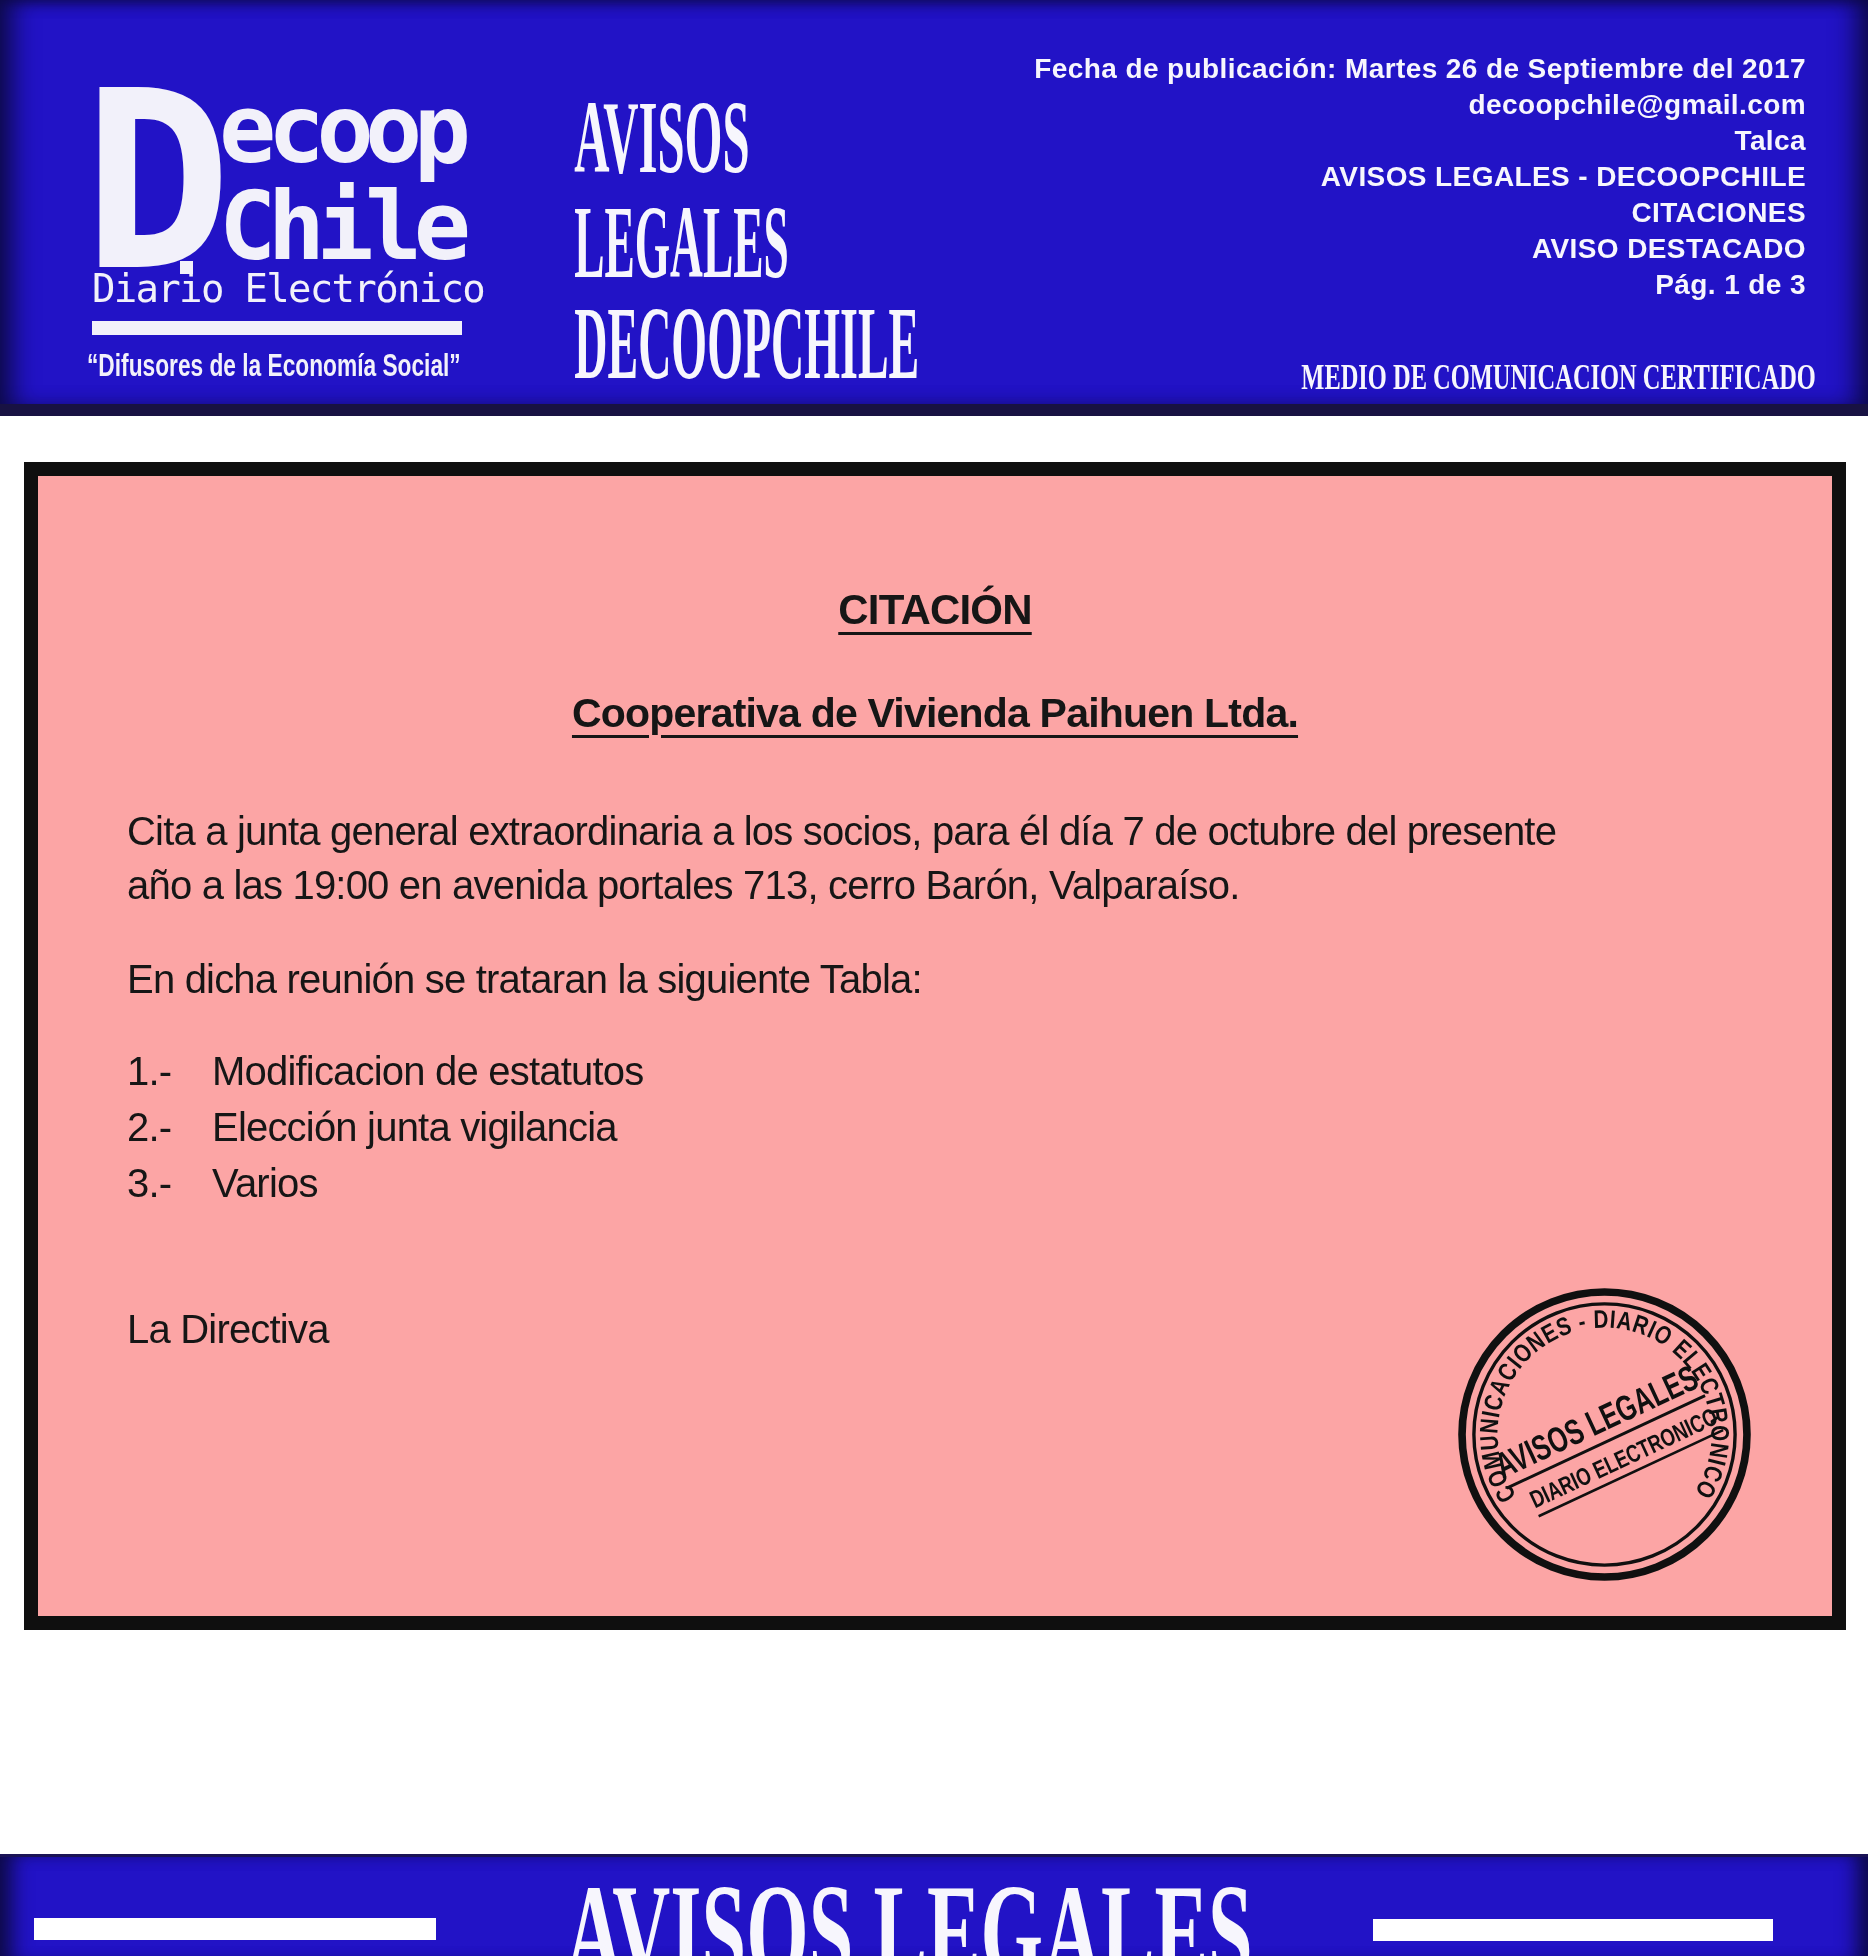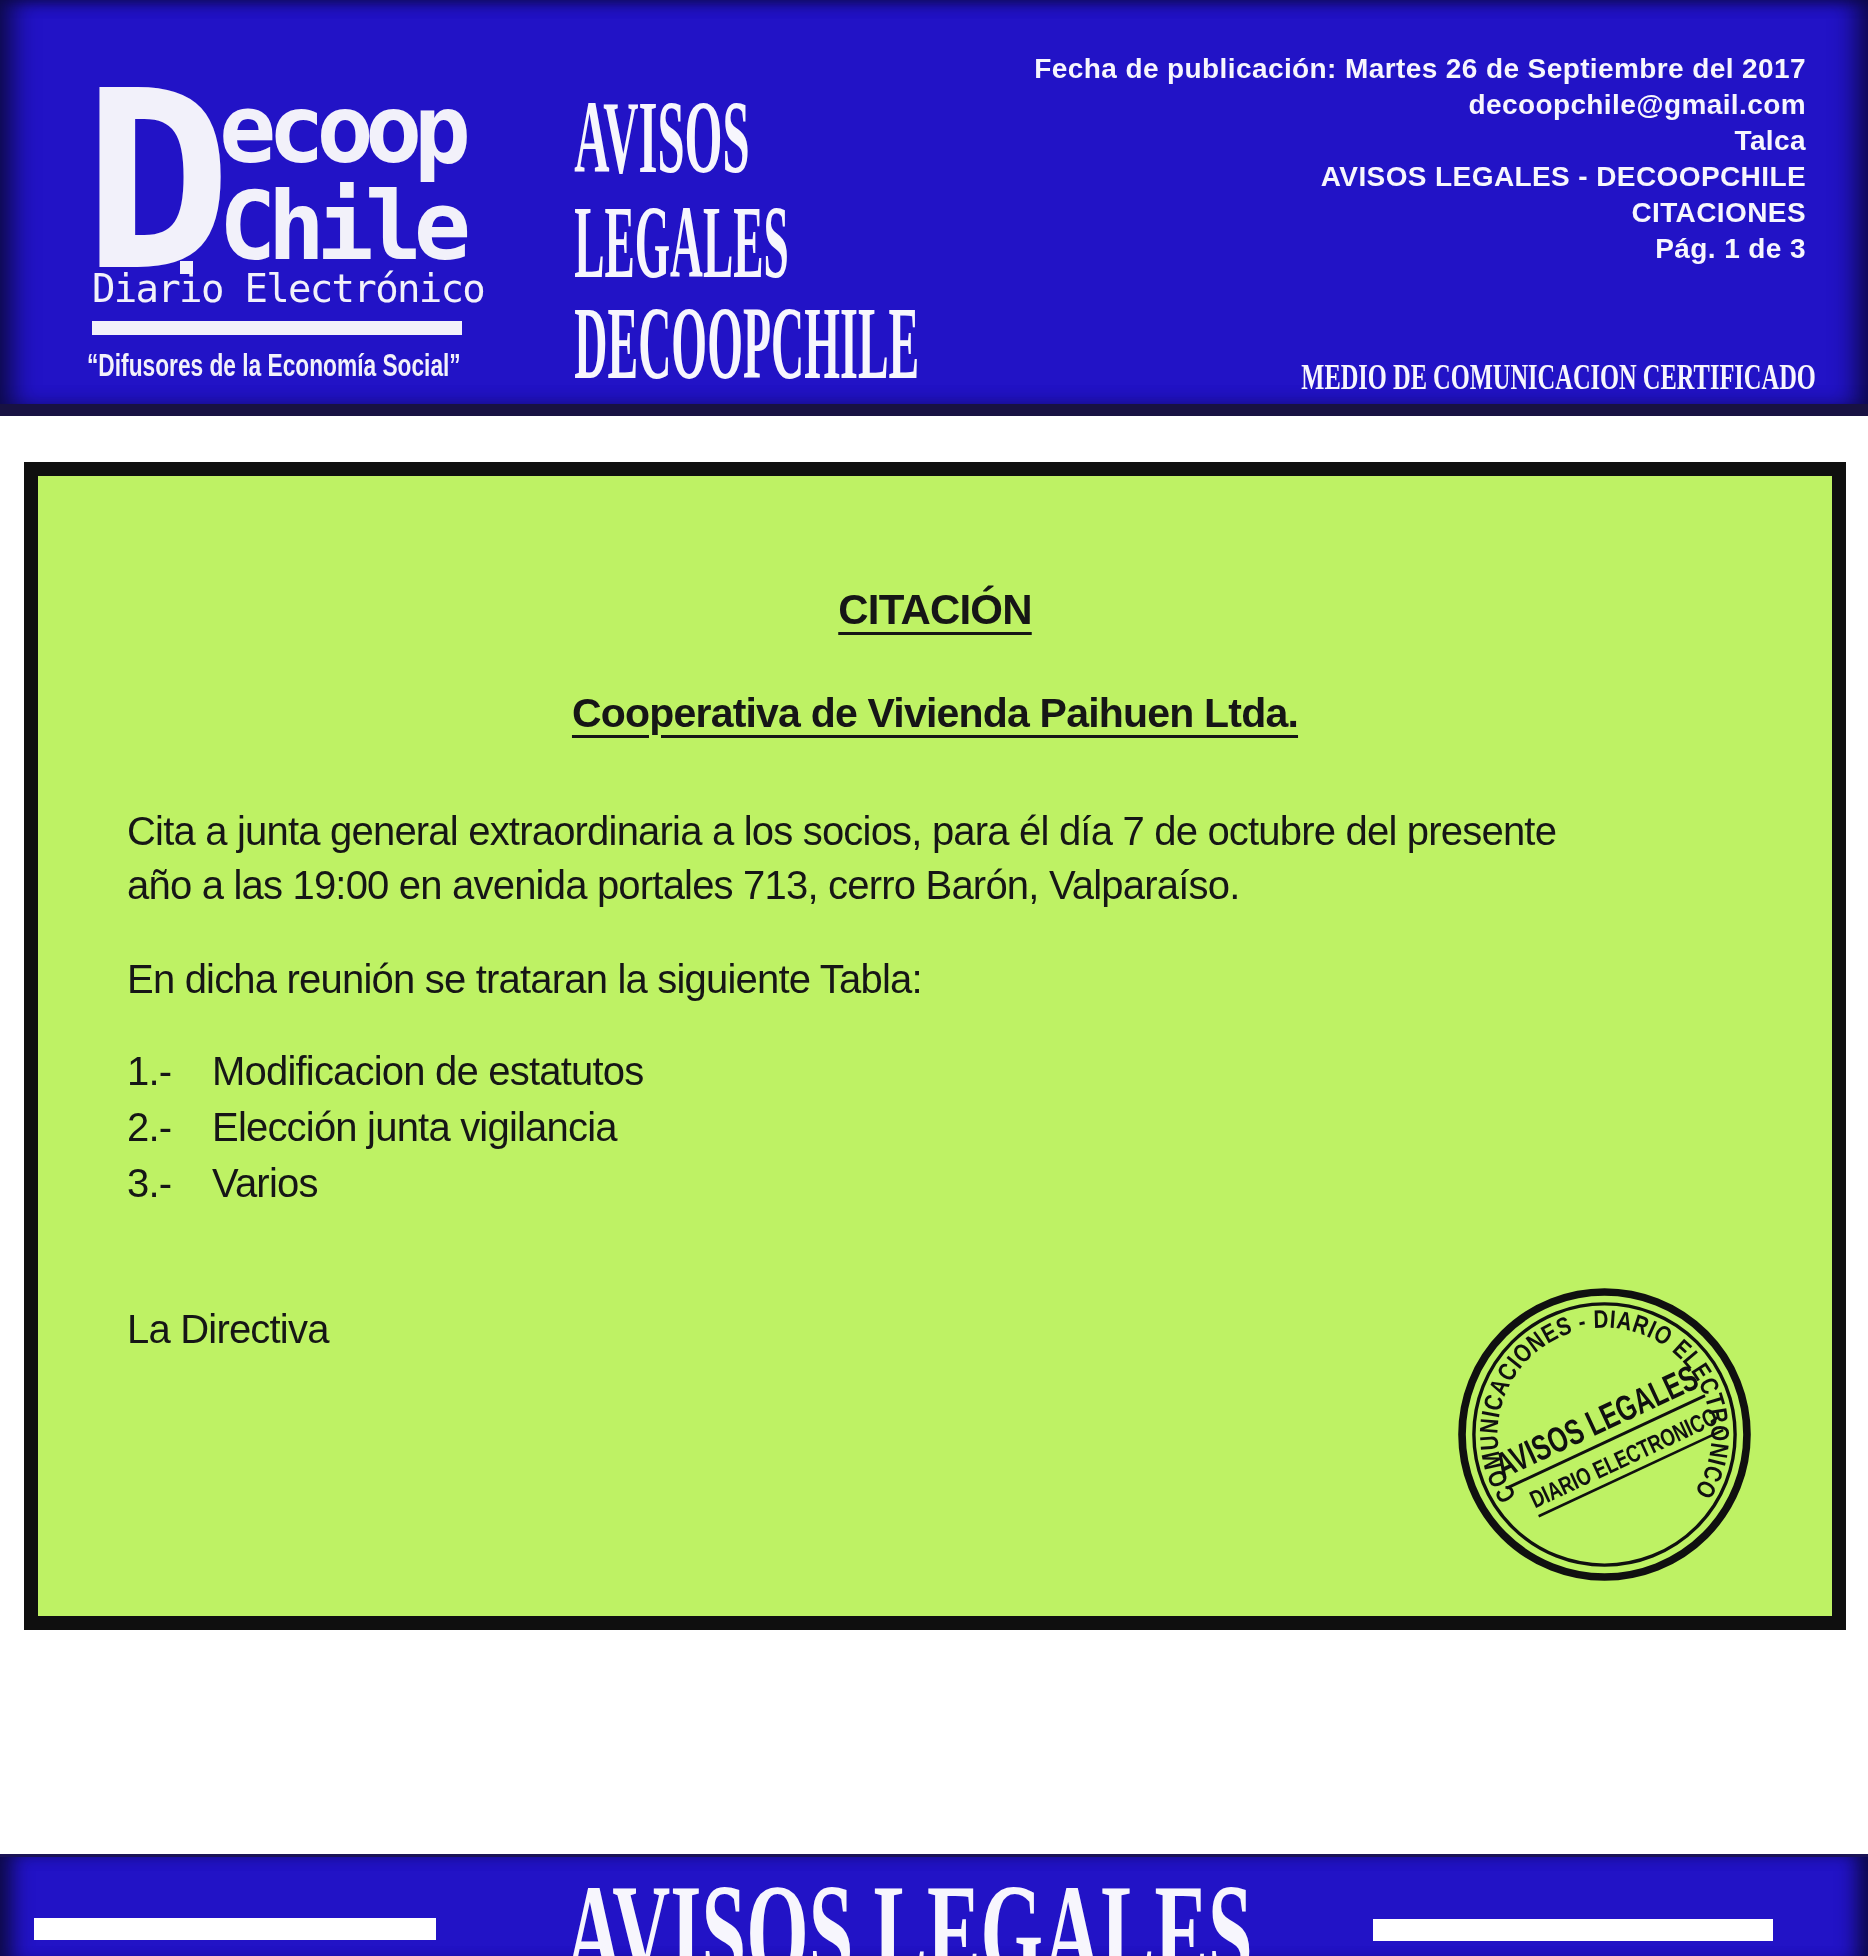--- a/index.html
+++ b/index.html
@@ -28,21 +28,21 @@
   .masthead{position:absolute;left:570px;top:81px;}
   .masthead text{fill:#f7f6fd;font-family:"Liberation Serif",serif;font-weight:bold;font-size:122px;}
 
   .pub-info{position:absolute;right:63px;top:51px;text-align:right;color:#f7f6fd;
             font-weight:bold;font-size:28px;line-height:36px;letter-spacing:0.4px;}
   .cert{position:absolute;left:1288px;top:359px;}
   .cert text{fill:#f7f6fd;font-family:"Liberation Serif",serif;font-weight:bold;font-size:42px;}
 
   
   .notice-box{position:absolute;left:24px;top:462px;width:1822px;height:1168px;box-sizing:border-box;
-              border:14.4px solid #0f0f0f;background:#bef264;color:#161616;}
+              border:14.4px solid #0f0f0f;background:#fca5a5;color:#161616;}
   .nb-center{position:absolute;left:0;right:0;text-align:center;}
   .nb-h1{top:110px;font-weight:bold;font-size:42px;letter-spacing:-0.8px;
          text-decoration:underline;text-decoration-thickness:3.4px;text-underline-offset:7.6px;}
   .nb-h2{top:214px;font-weight:bold;font-size:41px;letter-spacing:-0.8px;
          text-decoration:underline;text-decoration-thickness:3.4px;text-underline-offset:7.6px;}
   .nb-p{position:absolute;left:89px;width:1479px;font-size:40px;line-height:54px;letter-spacing:-0.8px;}
   .nb-p1{top:288px;}
   .nb-p2{top:436px;}
   .agenda{position:absolute;left:89px;top:573px;font-size:40px;letter-spacing:-0.8px;}
   .agenda-row{display:flex;height:56px;align-items:flex-start;}
@@ -84,20 +84,21 @@
       <text x="5" y="231" textLength="253" lengthAdjust="spacingAndGlyphs">LEGALES</text>
       <text x="5" y="350" textLength="407" lengthAdjust="spacingAndGlyphs">DECOOPCHILE</text>
     </svg>
 
     <div class="pub-info">
       <div>Fecha de publicación: Martes 26 de Septiembre del 2017</div>
       <div>decoopchile@gmail.com</div>
       <div>Talca</div>
       <div>AVISOS LEGALES - DECOOPCHILE</div>
       <div>CITACIONES</div>
+      <div>AVISO DESTACADO</div>
       <div>Pág. 1 de 3</div>
     </div>
 
     <svg class="cert" width="542" height="47" viewBox="0 0 640 56">
       <text x="626" y="36" text-anchor="end" textLength="613" lengthAdjust="spacingAndGlyphs">MEDIO DE COMUNICACION CERTIFICADO</text>
     </svg>
   </header>
 
   <section class="notice-box">
     <div class="nb-center nb-h1" style="position:absolute;">CITACIÓN</div>

